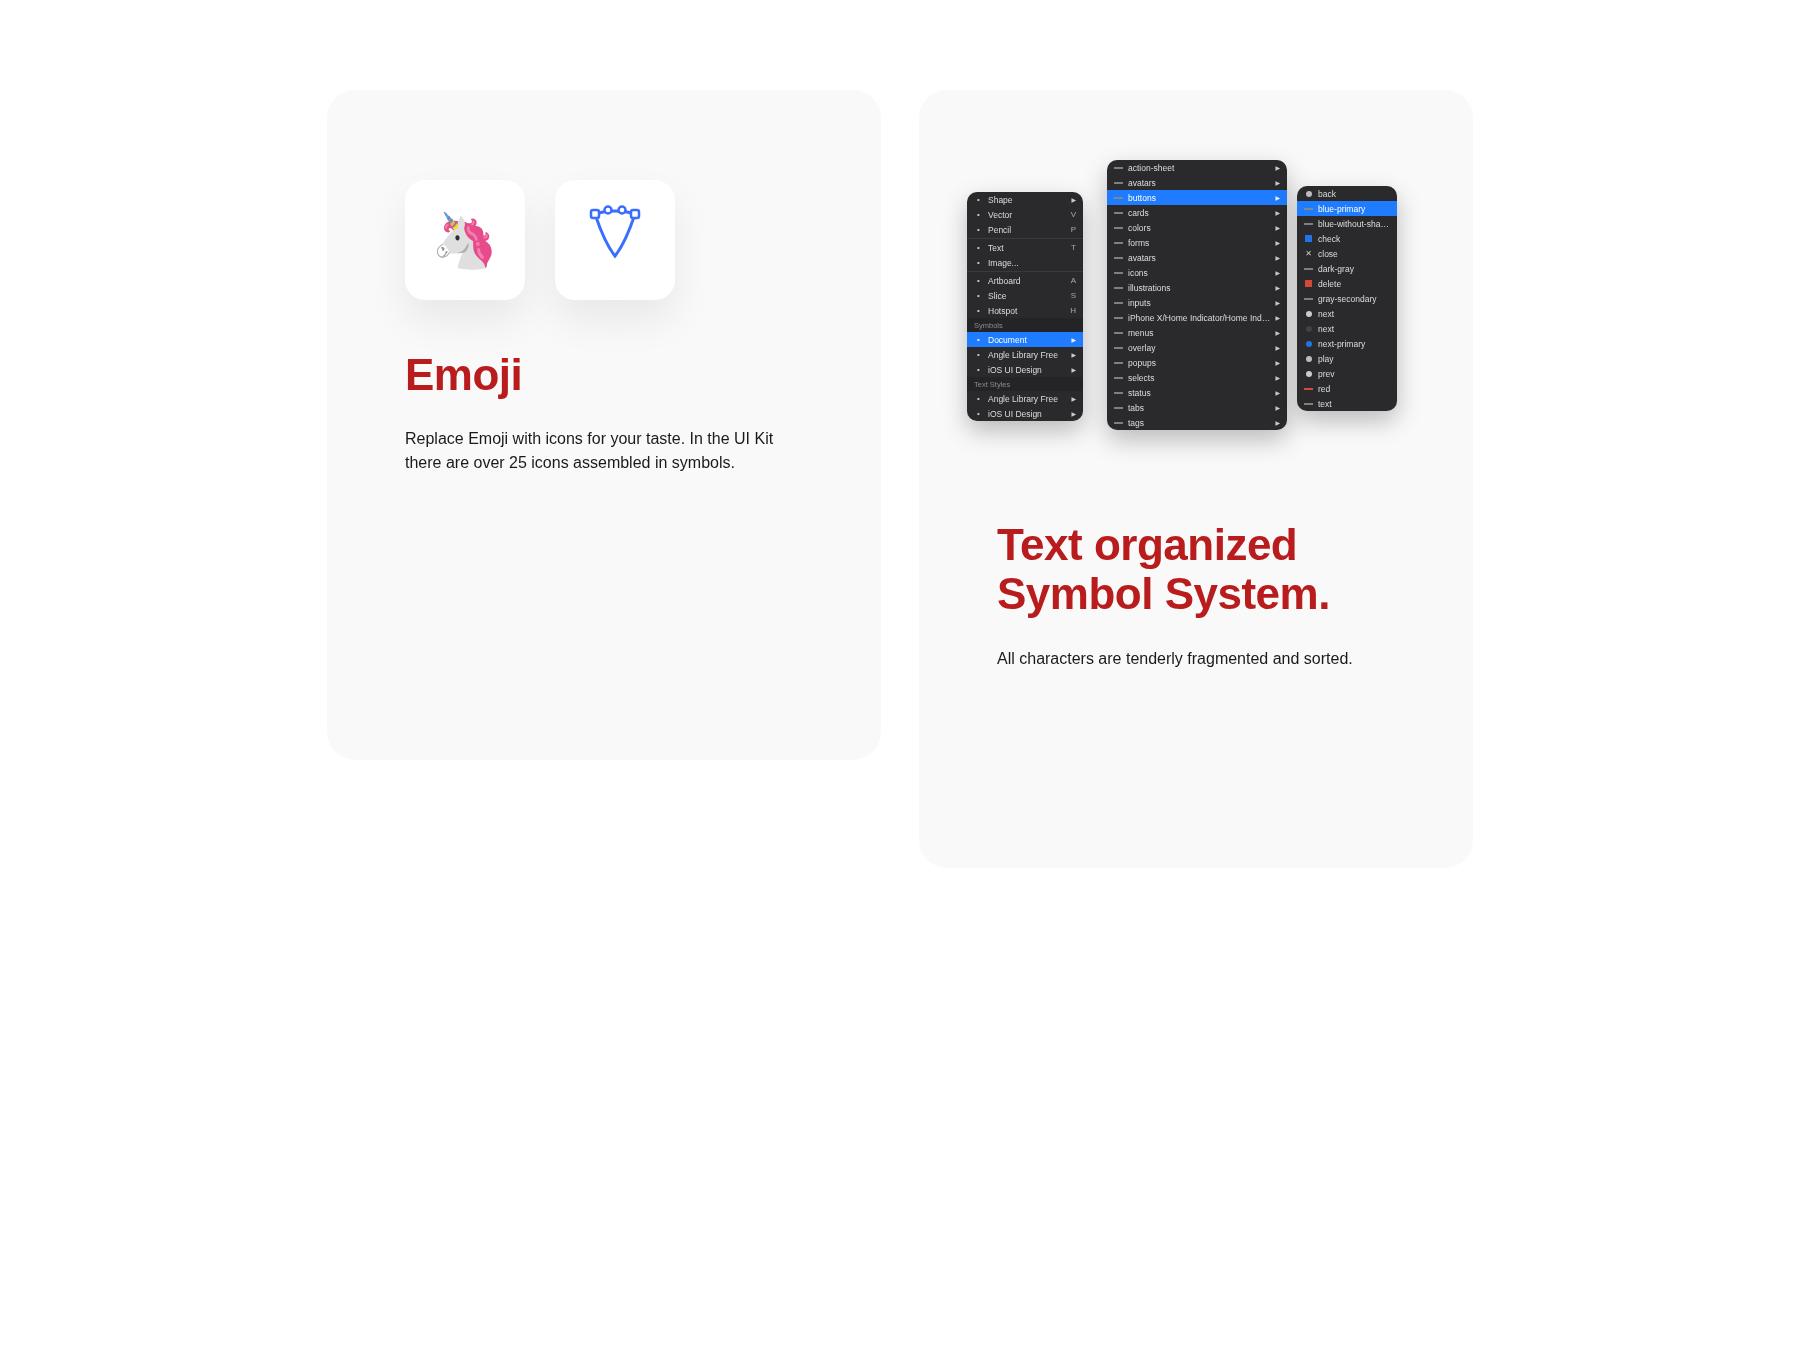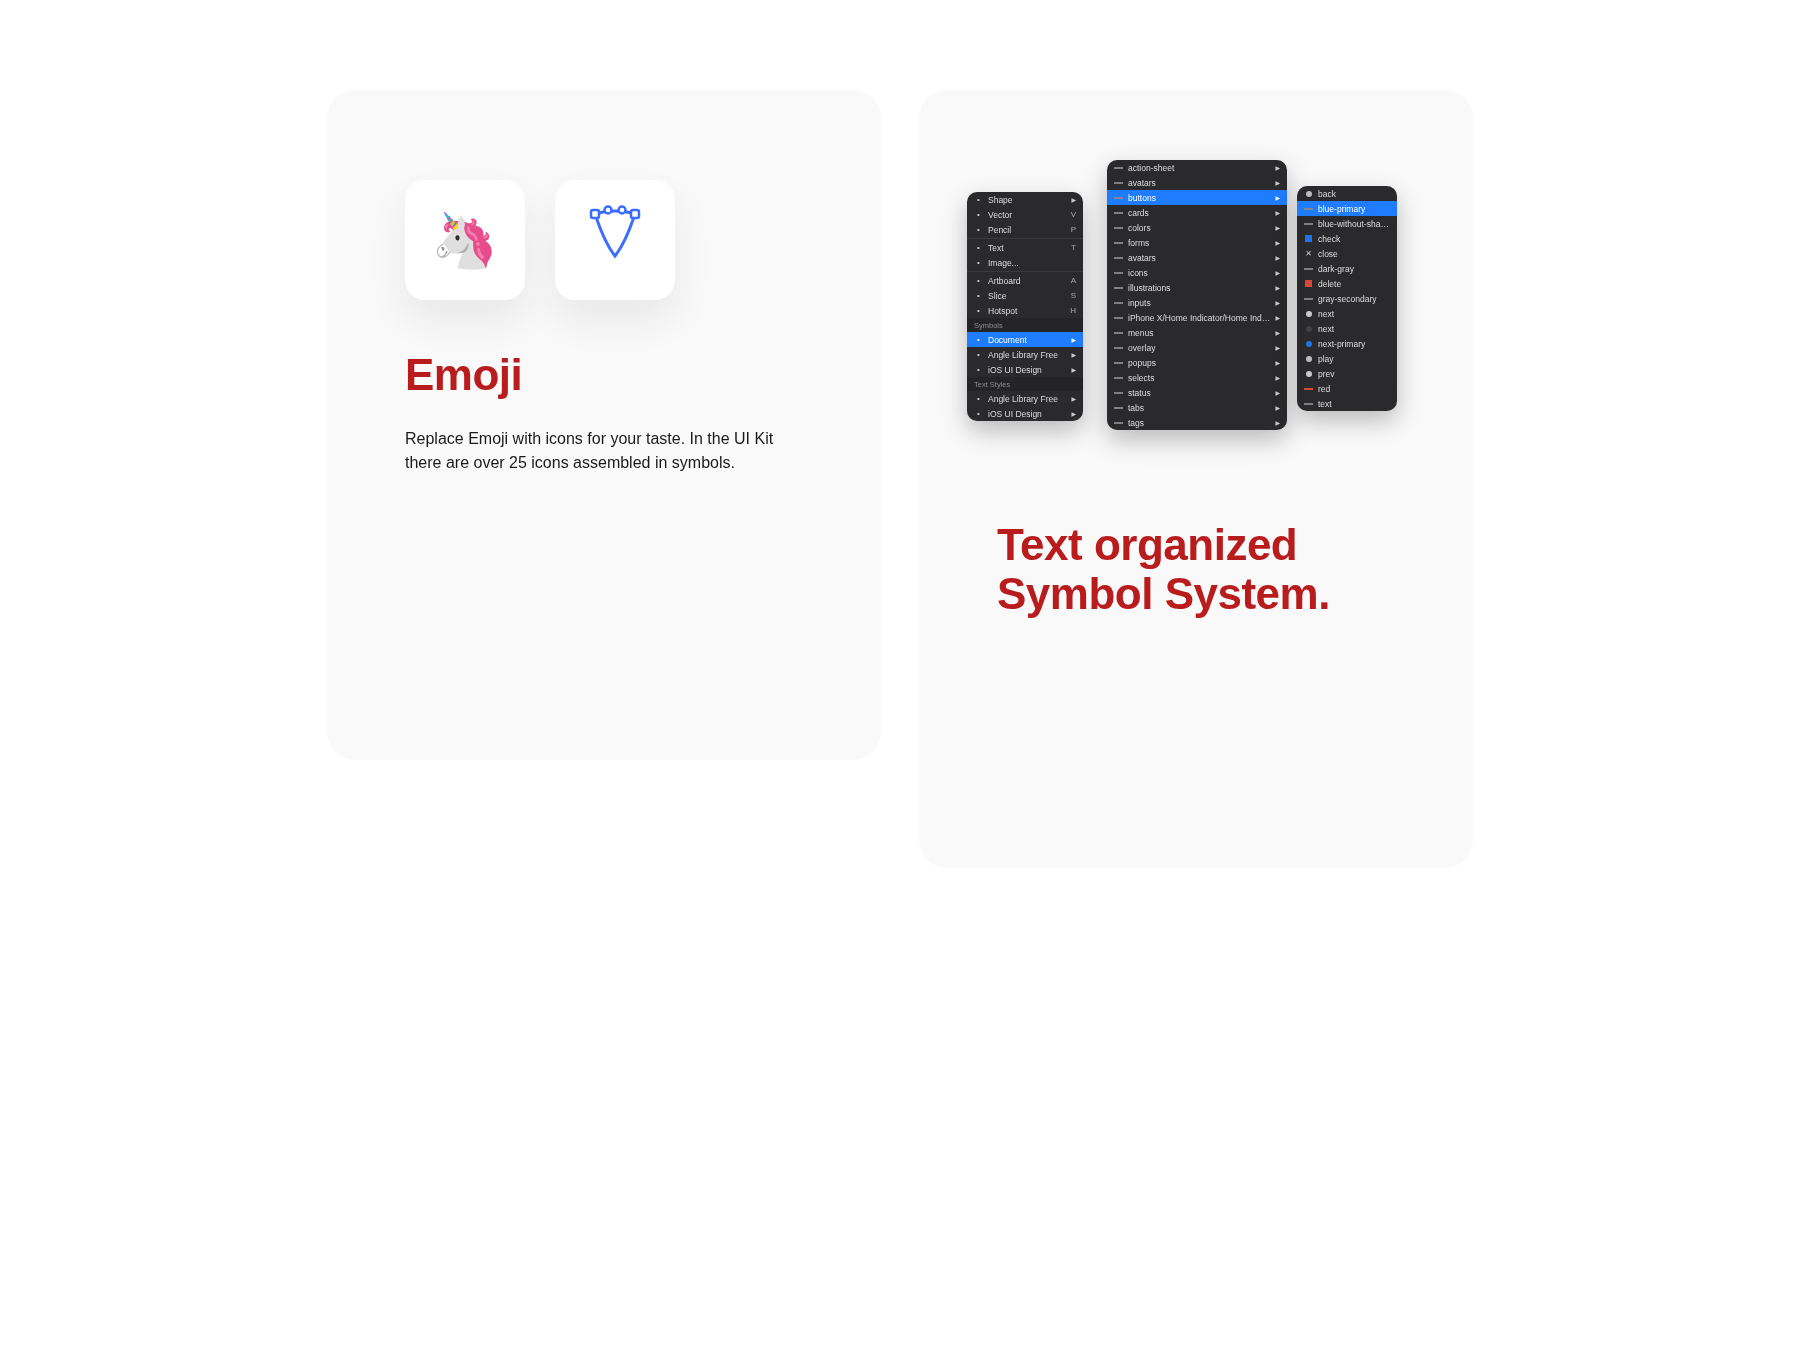--- a/index.html
+++ b/index.html
@@ -422,13 +422,14 @@
           </span>
                    <span class="lbl">text</span>
         </div>
       </div>
 
   </div>
   <h2 class="title">
     <span>Text organized</span><br>
     <span>Symbol System.</span>
   </h2>
+  <p class="desc">All characters are tenderly fragmented and sorted.</p>
 </div>
 
 </body></html>

